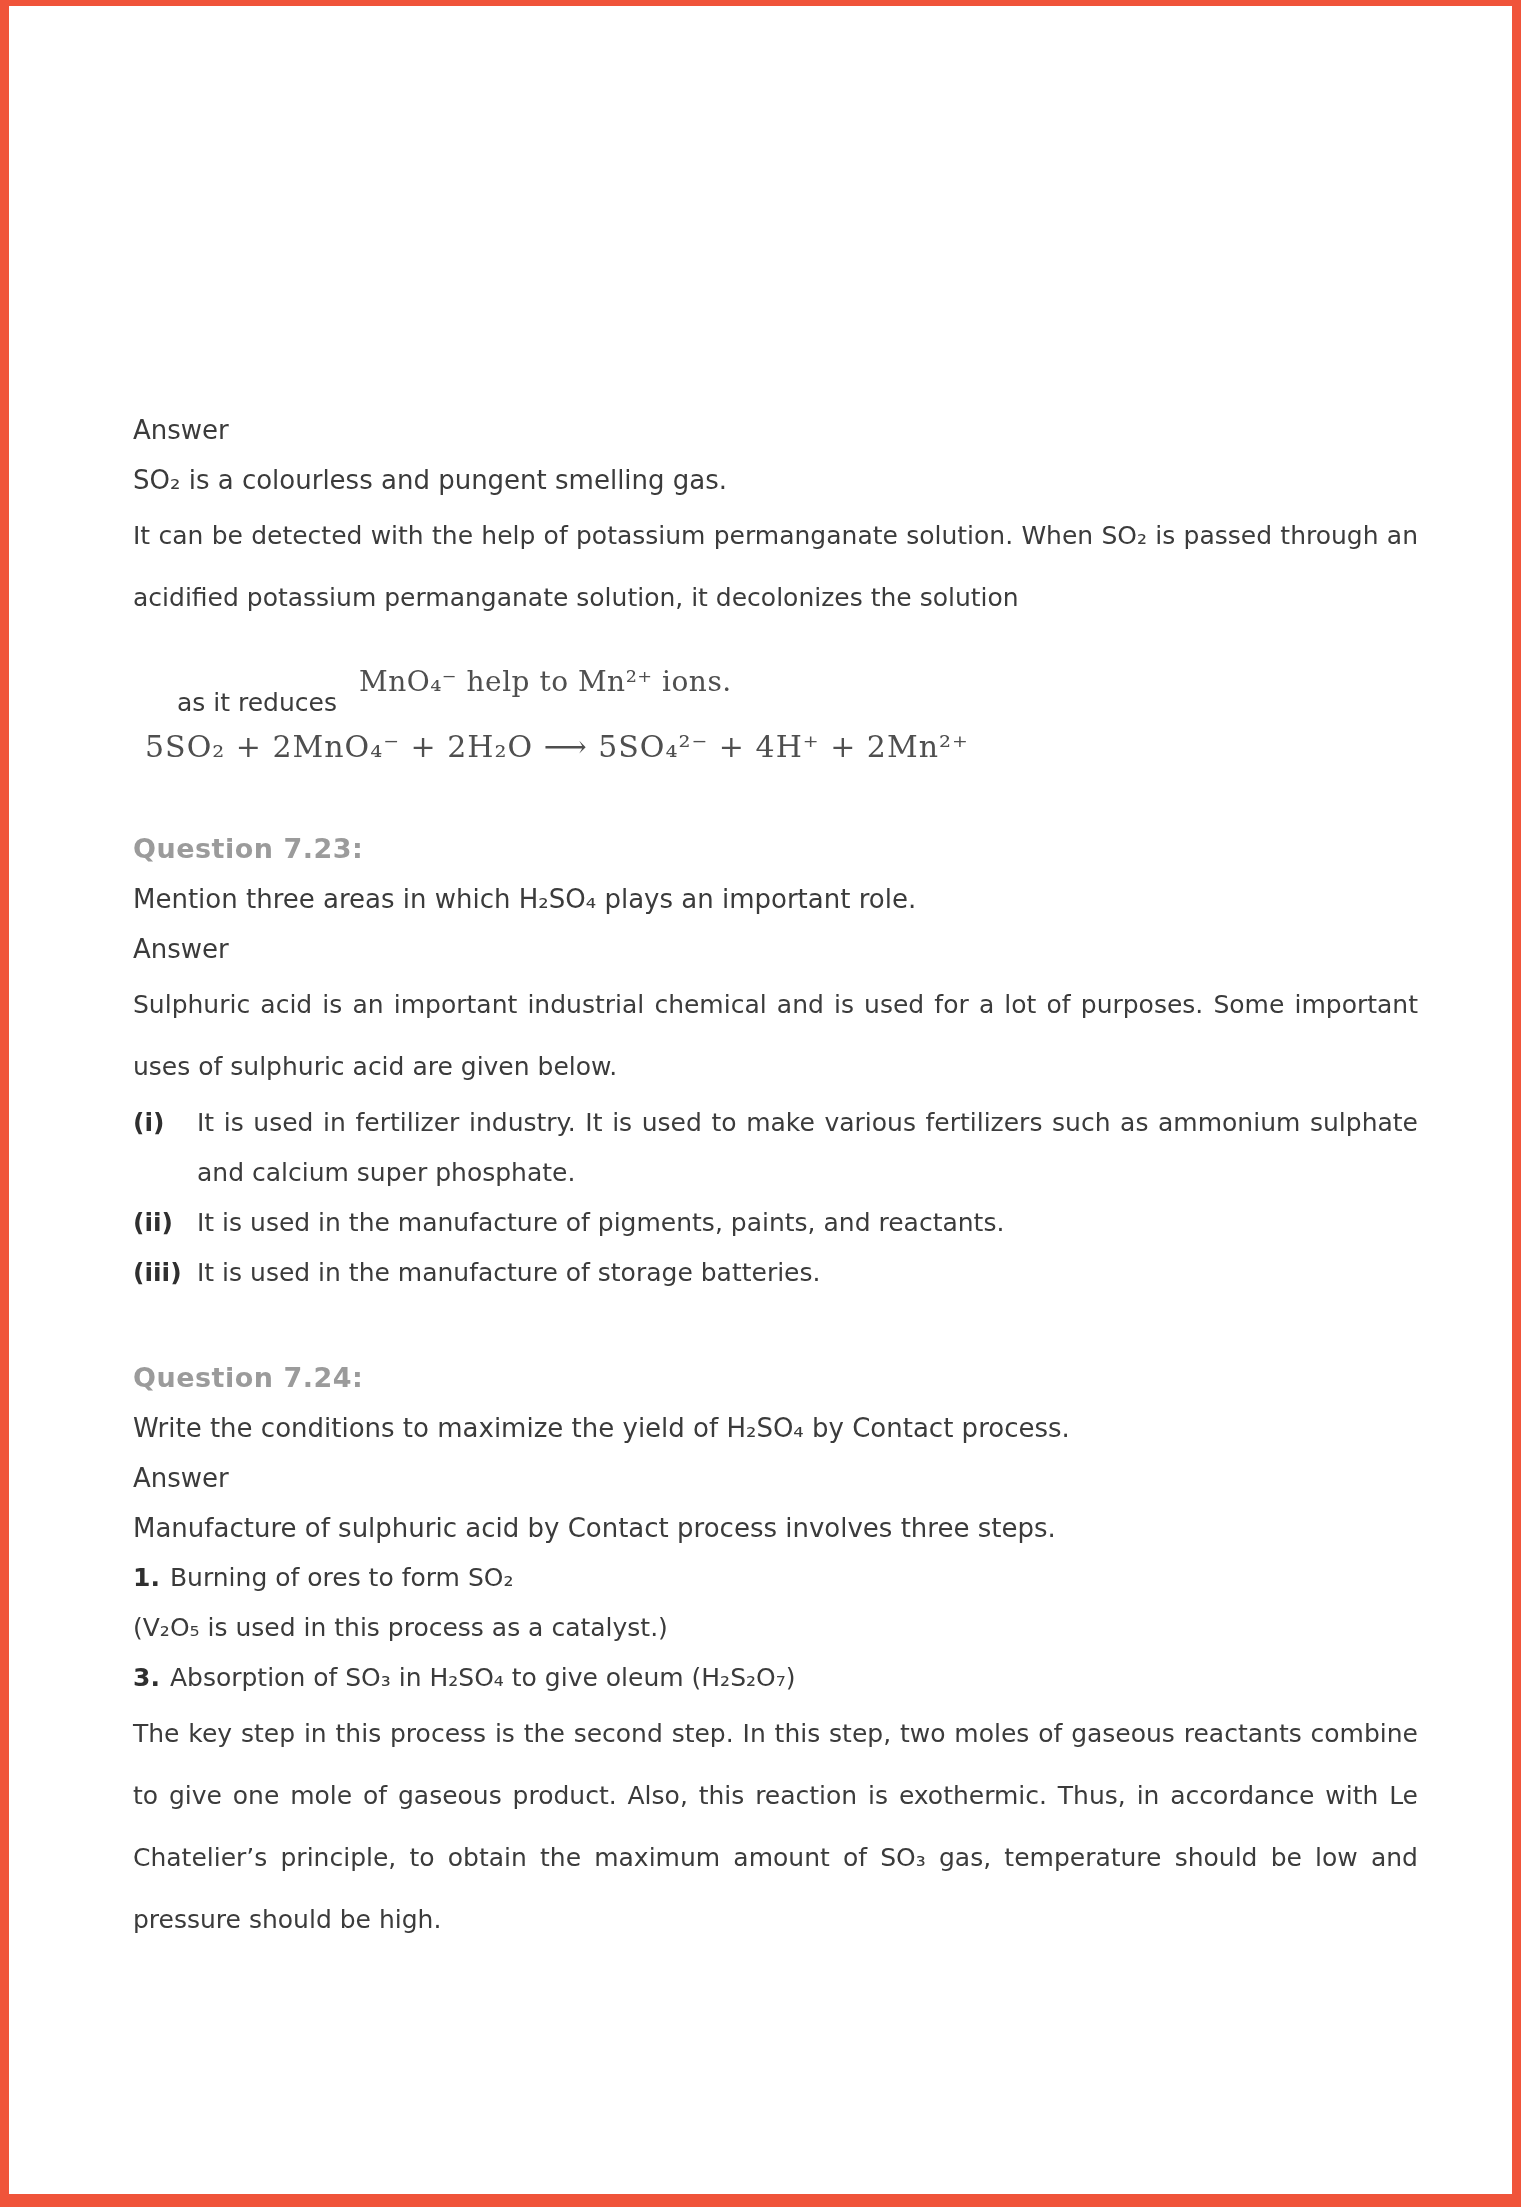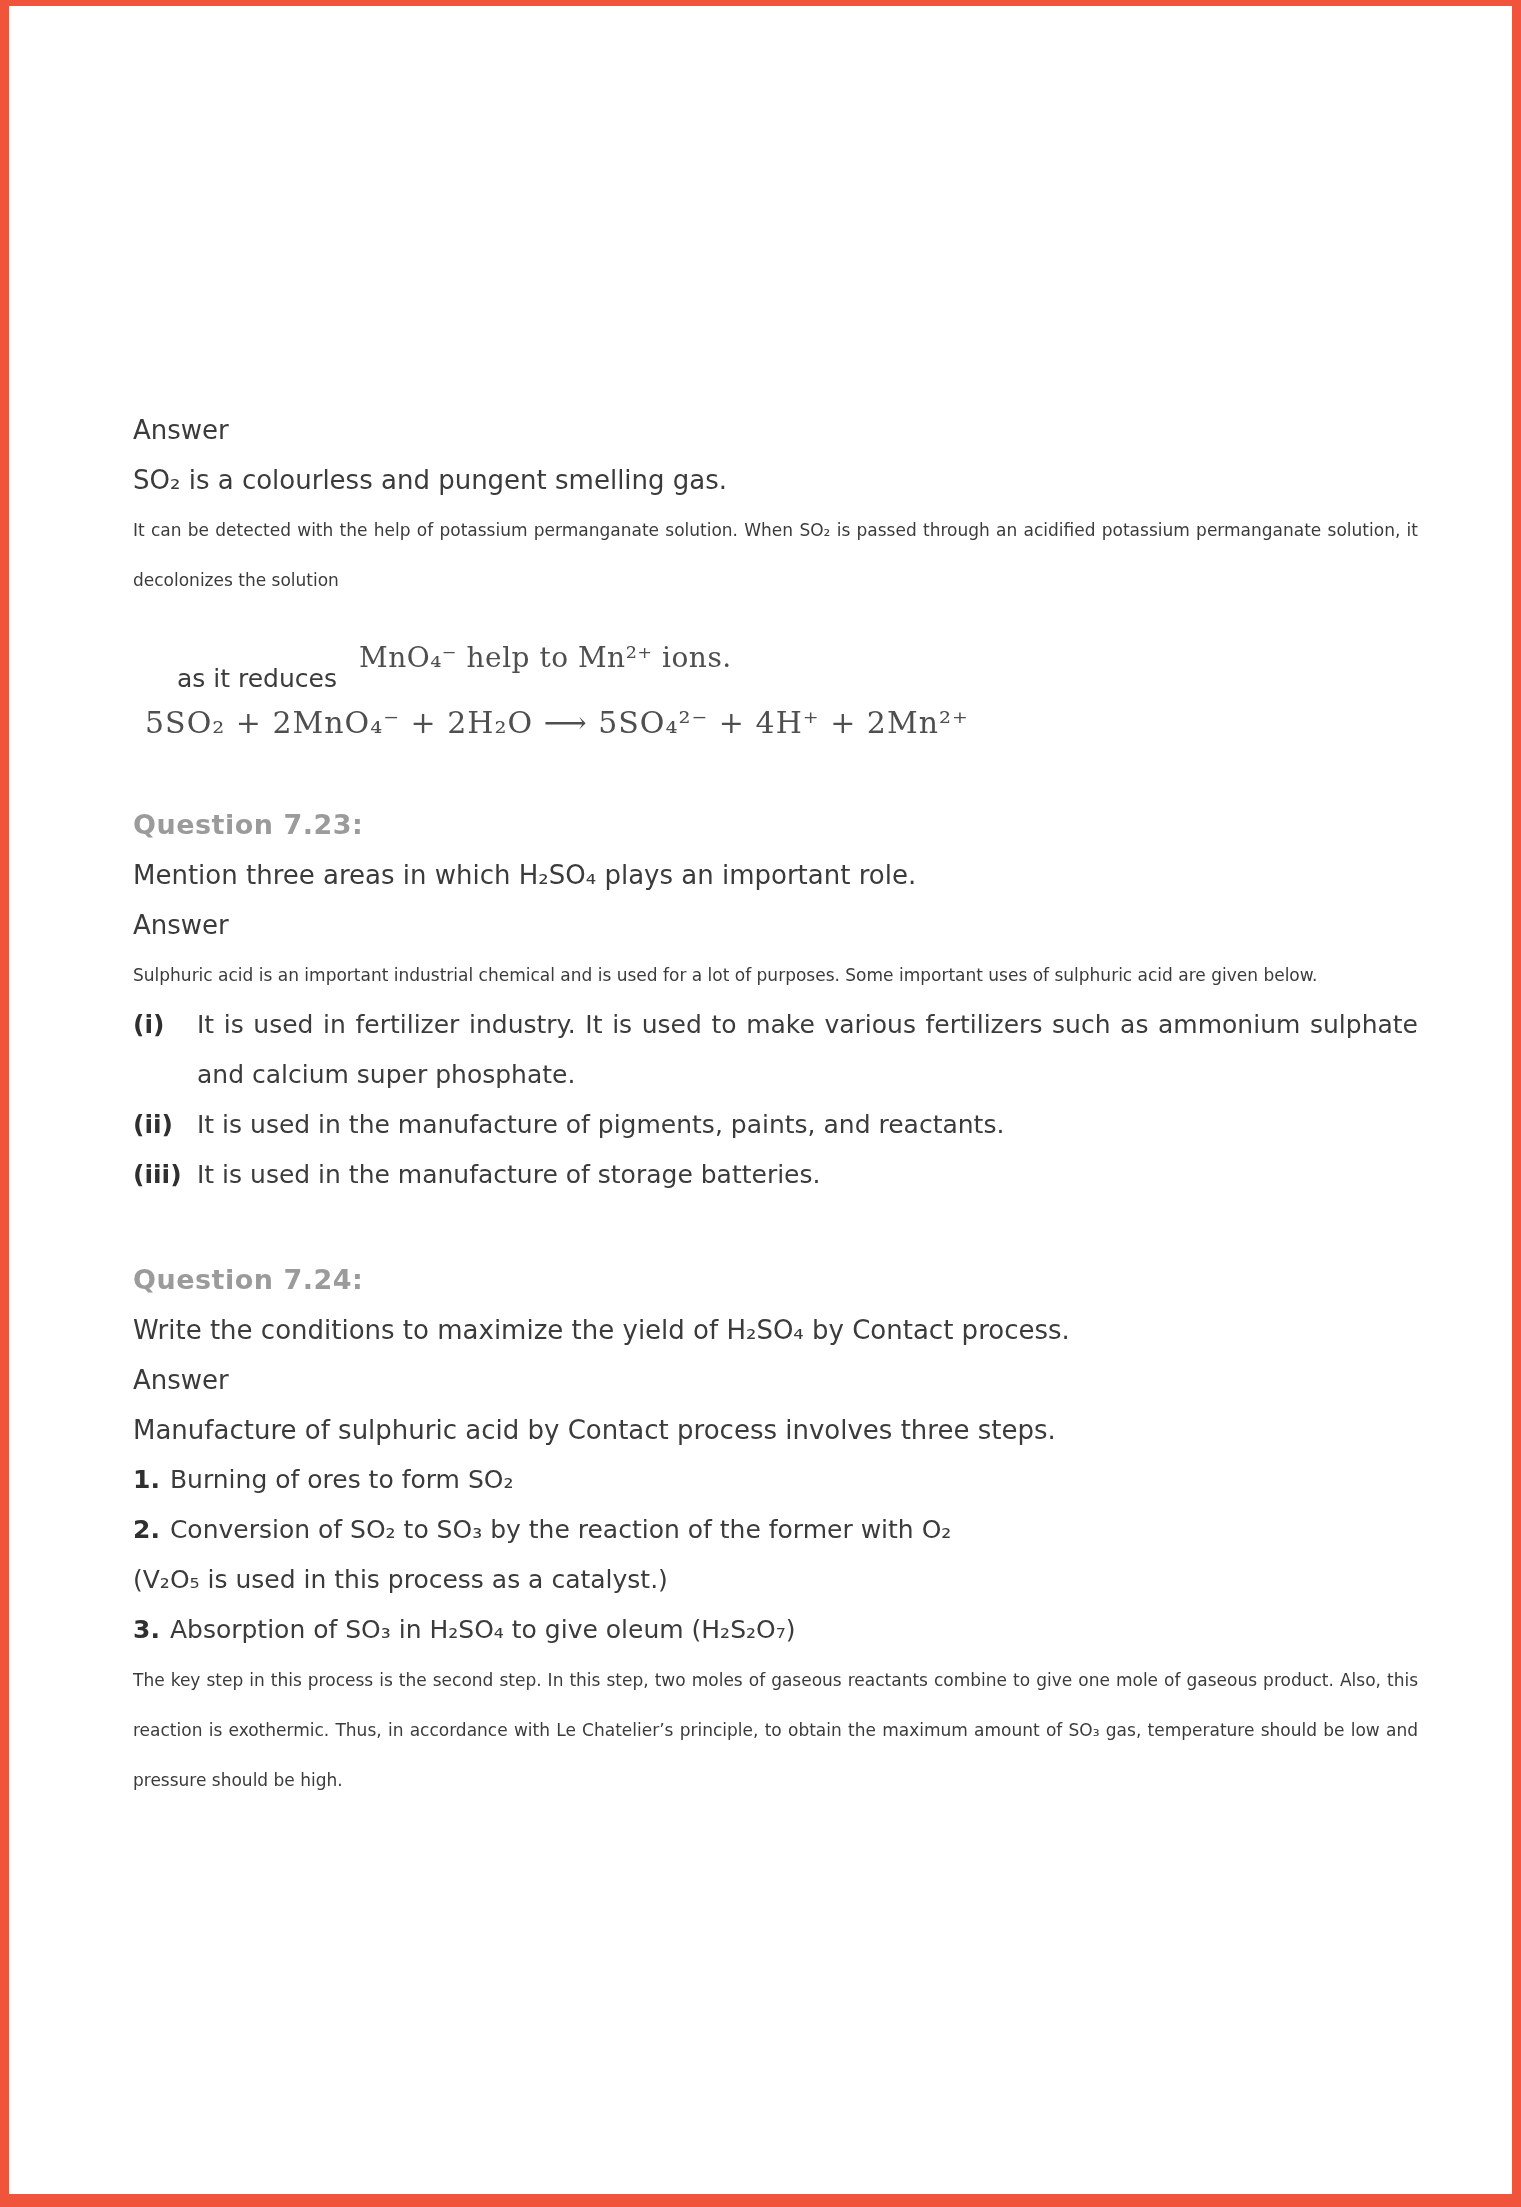--- a/index.html
+++ b/index.html
@@ -17,21 +17,21 @@
   }
   .content{
     position:absolute;
     left:124px;top:399px;
     width:1285px;
   }
   .line{
     font-size:26px;line-height:50px;
   }
   .para{
-    font-size:17px;line-height:50px;
+    font-size:25px;line-height:62px;
     text-align:justify;
   }
   .heading{
     font-size:27px;line-height:50px;
     font-weight:bold;color:#9b9b9b;
     letter-spacing:0.5px;
   }
   .q23-head{margin-top:50px;}
   .q24-head{margin-top:55px;}
   .reduces-row{
@@ -124,23 +124,20 @@
     </div>
 
     <div class="heading q24-head">Question 7.24:</div>
     <div class="line">Write the conditions to maximize the yield of H₂SO₄ by Contact process.</div>
     <div class="line">Answer</div>
     <div class="line">Manufacture of sulphuric acid by Contact process involves three steps.</div>
 
     <div class="step-line">
       <span class="marker">1.</span><span>Burning of ores to form SO₂</span>
     </div>
-    <div class="step-line">
-      <span class="marker">2.</span><span>Conversion of SO₂ to SO₃ by the reaction of the former with O₂</span>
-    </div>
     <div class="step-line">(V₂O₅ is used in this process as a catalyst.)</div>
     <div class="step-line">
       <span class="marker">3.</span><span>Absorption of SO₃ in H₂SO₄ to give oleum (H₂S₂O₇)</span>
     </div>
 
     <div class="para">The key step in this process is the second step. In this step, two moles of gaseous reactants combine to give one mole of gaseous product. Also, this reaction is exothermic. Thus, in accordance with Le Chatelier’s principle, to obtain the maximum amount of SO₃ gas, temperature should be low and pressure should be high.</div>
 
 
   </div>
 </div>

